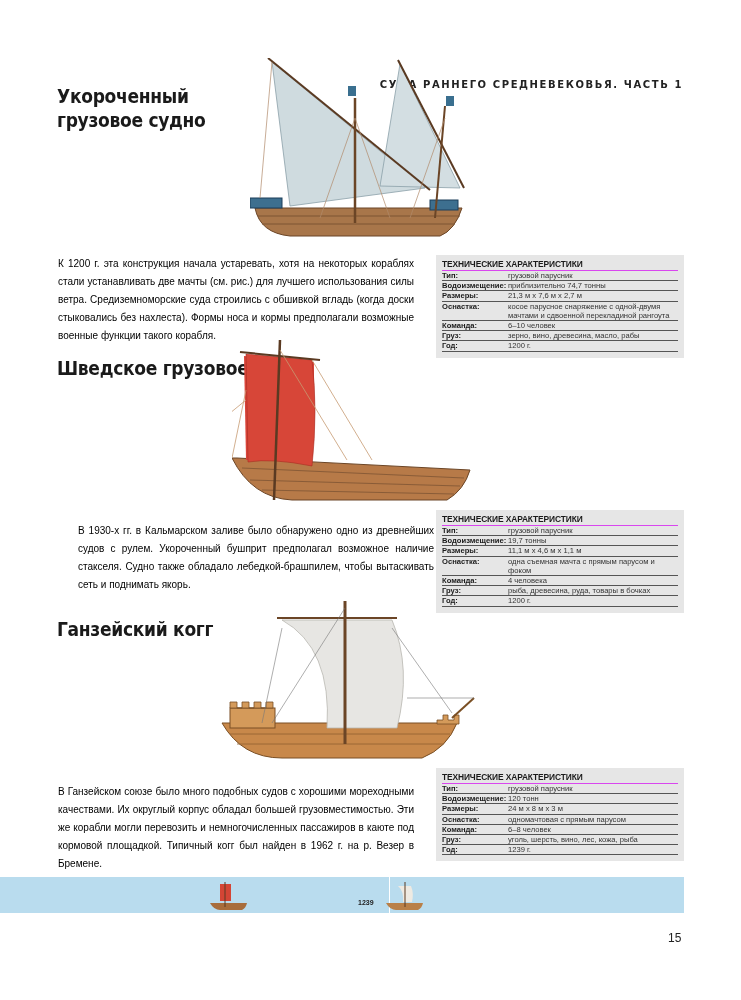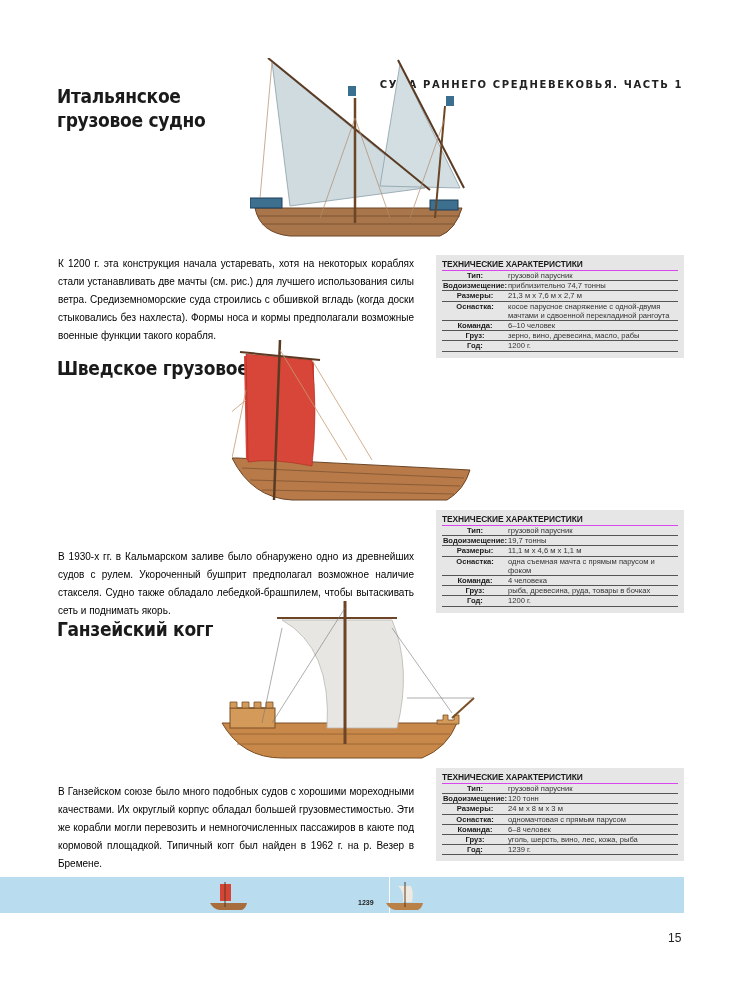--- a/index.html
+++ b/index.html
@@ -3,35 +3,35 @@
 <meta charset="utf-8">
 <style>
   html, body { margin:0; padding:0; background:#ffffff; }
   body { width:741px; height:1000px; position:relative; overflow:hidden; font-family:"Liberation Sans", sans-serif; color:#1a1a1a; }
   .running-head { position:absolute; top:45px; right:58px; font-family:"DejaVu Sans", sans-serif; font-weight:bold; font-size:10px; letter-spacing:1.6px; color:#222;margin-top:34px; }
   .h2 { position:absolute; left:57px; font-family:"DejaVu Sans Condensed","DejaVu Sans", sans-serif; font-weight:bold; font-size:19px; line-height:24px; color:#1a1a1a; letter-spacing:-0.3px; }
   .body-text { position:absolute; left:58px; width:356px; font-size:10px; line-height:18px; color:#000000; text-align:justify; }
   .specs { position:absolute; left:436px; width:248px; background:#e6e6e6; padding:4px 6px 6px 6px; box-sizing:border-box; }
   .specs-title { font-weight:bold; font-size:8.4px; border-bottom:1px solid #d946ef; line-height:10px; padding-bottom:1px; letter-spacing:-0.1px; font-family:"Liberation Sans", sans-serif; }
   .spec-row { display:flex; border-bottom:1px solid #555; font-size:7.6px; line-height:9.2px; }
-  .spec-key { width:66px; font-weight:bold; flex-shrink:0;text-align:center; }
+  .spec-key { width:66px; font-weight:bold; flex-shrink:0; }
   .spec-val { flex:1; color:#333; }
   .ship { position:absolute; }
   .timeline { position:absolute; left:0; top:877px; width:684px; height:36px; background:#b9dcee; }
   .tl-divider { position:absolute; left:389px; top:0; width:1px; height:36px; background:#ffffff; }
   .tl-year { position:absolute; left:358px; top:22px; font-size:7px; font-weight:bold; color:#222; }
   .page-num { position:absolute; left:668px; top:931px; font-size:12px; color:#222; }
 </style>
 </head>
 <body>
 
 <div class="running-head">СУДА РАННЕГО СРЕДНЕВЕКОВЬЯ. ЧАСТЬ 1</div>
 
 <div class="h2" style="top:84px;">
-  <div>Итальянское</div>
+  <div>Укороченный</div>
   <div>грузовое судно</div>
 </div>
 
 <svg class="ship" style="left:250px;top:58px;" width="225" height="180" viewBox="0 0 225 180">
 
   <path d="M5 150 Q10 175 40 178 L190 178 Q205 172 212 150 Z" fill="#a8764a" stroke="#6b4526" stroke-width="1"></path>
   <line x1="8" y1="158" x2="210" y2="158" stroke="#7d5433" stroke-width="1"></line>
   <line x1="12" y1="166" x2="205" y2="166" stroke="#7d5433" stroke-width="1"></line>
 
   <rect x="0" y="140" width="32" height="10" fill="#3d6f8f" stroke="#1d3f5a"></rect>
@@ -98,21 +98,21 @@
   <path d="M12 16 L82 22 L82 40 L70 122 L14 120 Z" fill="#d9453a" transform="translate(0,0)"></path>
   <path d="M14 14 L80 20 Q86 70 80 126 Q40 118 16 122 Z" fill="#d74638" stroke="#a82b22" stroke-width="0.6"></path>
   <line x1="8" y1="12" x2="88" y2="20" stroke="#5a3a22" stroke-width="2"></line>
   <line x1="48" y1="0" x2="42" y2="160" stroke="#5a3a22" stroke-width="2.5"></line>
   <line x1="48" y1="10" x2="115" y2="120" stroke="#c79a72" stroke-width="0.8"></line>
   <line x1="80" y1="20" x2="140" y2="120" stroke="#c79a72" stroke-width="0.8"></line>
   <line x1="14" y1="50" x2="0" y2="118" stroke="#c79a72" stroke-width="0.8"></line>
   <line x1="14" y1="60" x2="-30" y2="96" stroke="#c79a72" stroke-width="0.8"></line>
 </svg>
 
-<div class="body-text" style="top:548px;">В 1930-х гг. в Кальмарском заливе было обнаружено одно из древнейших судов с рулем. Укороченный бушприт предполагал возможное наличие стакселя. Судно также обладало лебедкой-брашпилем, чтобы вытаскивать сеть и поднимать якорь.</div>
+<div class="body-text" style="top:522px;margin-left:20px;">В 1930-х гг. в Кальмарском заливе было обнаружено одно из древнейших судов с рулем. Укороченный бушприт предполагал возможное наличие стакселя. Судно также обладало лебедкой-брашпилем, чтобы вытаскивать сеть и поднимать якорь.</div>
 
 <div class="specs" style="top:510px;">
   <div class="specs-title">ТЕХНИЧЕСКИЕ ХАРАКТЕРИСТИКИ</div>
   <div class="spec-row">
       <span class="spec-key">Тип:</span>
       <span class="spec-val">грузовой парусник</span>
     </div>
   <div class="spec-row">
       <span class="spec-key">Водоизмещение:</span>
       <span class="spec-val">19,7 тонны</span>

